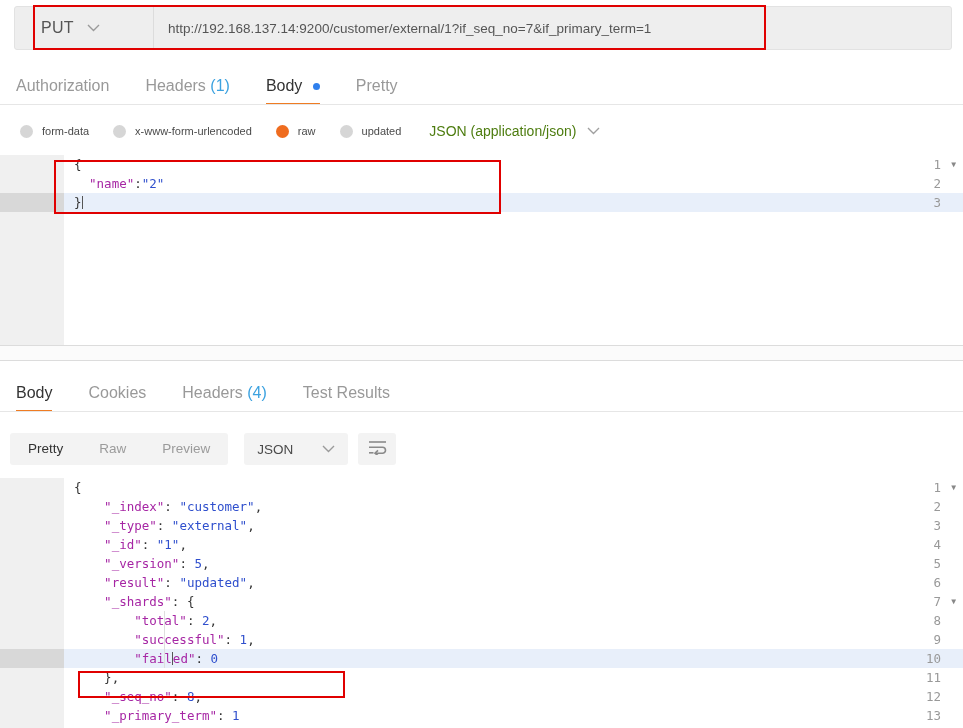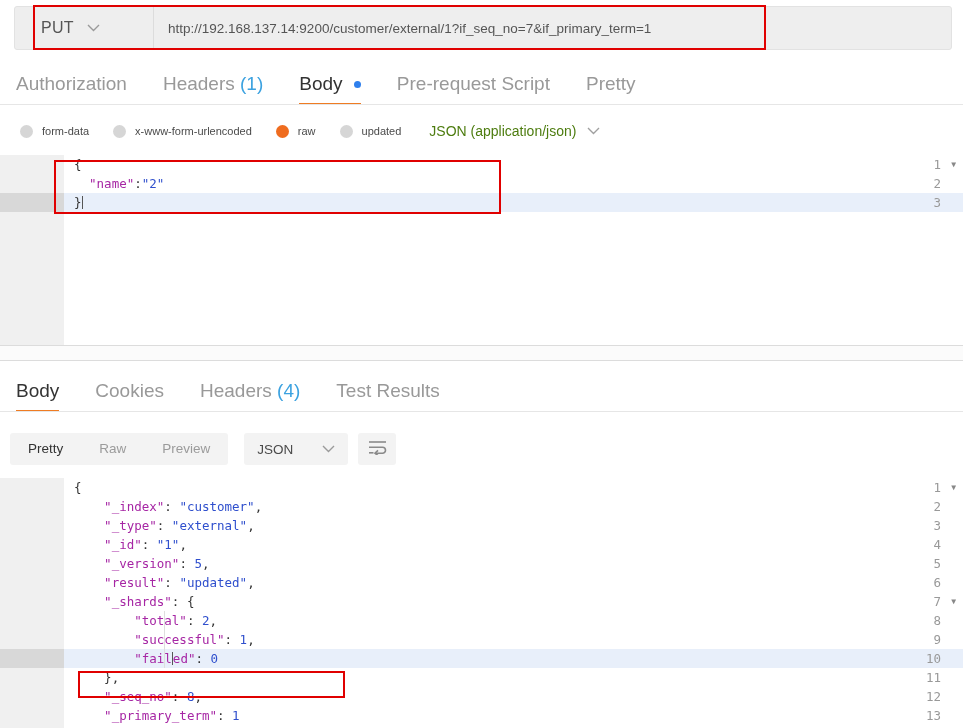--- a/index.html
+++ b/index.html
@@ -25,21 +25,21 @@
 
   
   .anno { position: absolute; border: 2px solid #e00000; pointer-events: none; }
   #anno-url   { left: 33px;  top: 5px;   width: 733px; height: 45px; }
   #anno-body  { left: 54px;  top: 160px; width: 447px; height: 54px; }
   #anno-seq   { left: 78px;  top: 671px; width: 267px; height: 27px; }
 
   
   .req-tabs { position: absolute; left: 0; top: 68px; width: 963px; height: 37px; }
   .tabrow { display: flex; align-items: flex-end; height: 37px; }
-  .tab { position: relative; font-size: 19px; color: #999999; padding: 0 0 10px 0; margin-right: 36px;
+  .tab { position: relative; font-size: 16px; color: #999999; padding: 0 0 10px 0; margin-right: 36px;
          cursor: pointer; white-space: nowrap; margin-top: 12px; }
   .tab:first-child { margin-left: 16px; }
   .tab.active { color: #333333; }
   .tab.active::after { content:""; position:absolute; left:0; right:0; bottom:0; height:2px; background:#ef7c23; }
   .tab .cnt { color: #3ca2e0; }
   .tab .dot { display:inline-block; width:7px; height:7px; border-radius:50%; background:#2f80ed; margin-left:6px;
               vertical-align: middle; }
   .tabs-underline { position: absolute; left: 0; top: 104px; width: 963px; height: 1px; background: #e6e6e6; }
 
   
@@ -120,23 +120,20 @@
       <div class="tab">
         <span>Authorization</span>
       </div>
       <div class="tab">
         <span>Headers</span>
         <span class="cnt">(1)</span>
       </div>
       <div class="tab active">
         <span>Body</span>
         <span class="dot"></span>
-      </div>
-      <div class="tab">
-        <span>Pre-request Script</span>
       </div>
       <div class="tab">
         <span>Pretty</span>
       </div>
     </div>
   </div>
   <div class="tabs-underline"></div>
 
   <div class="bodytype">
     <div class="radio-opt">

